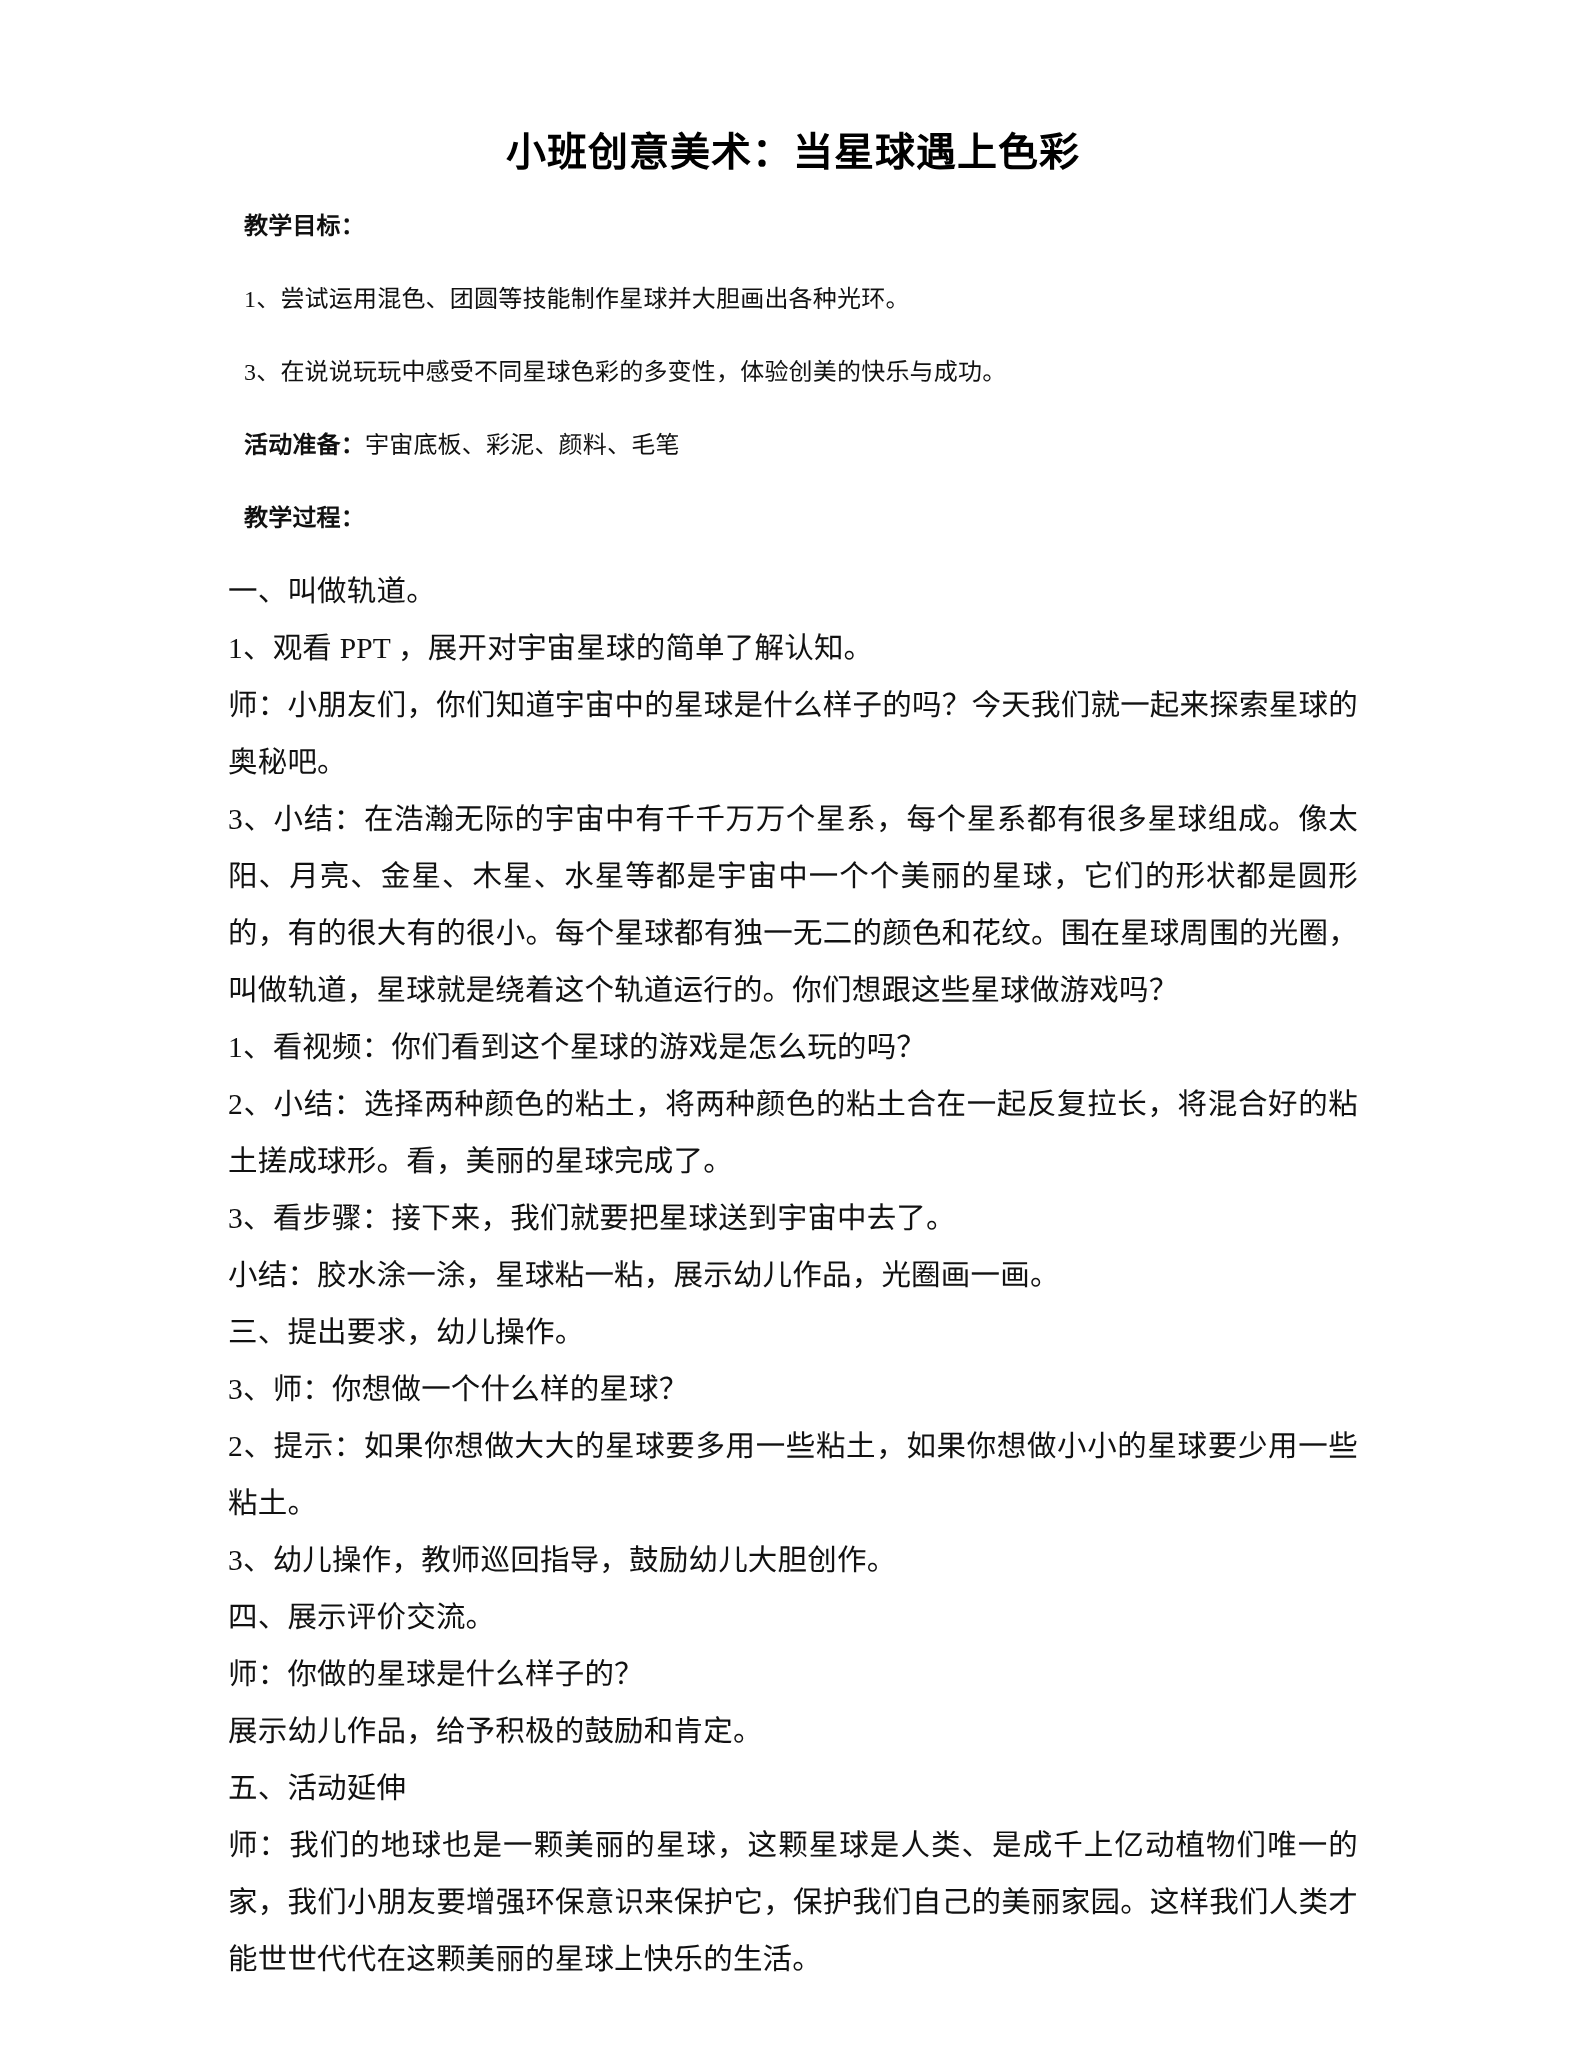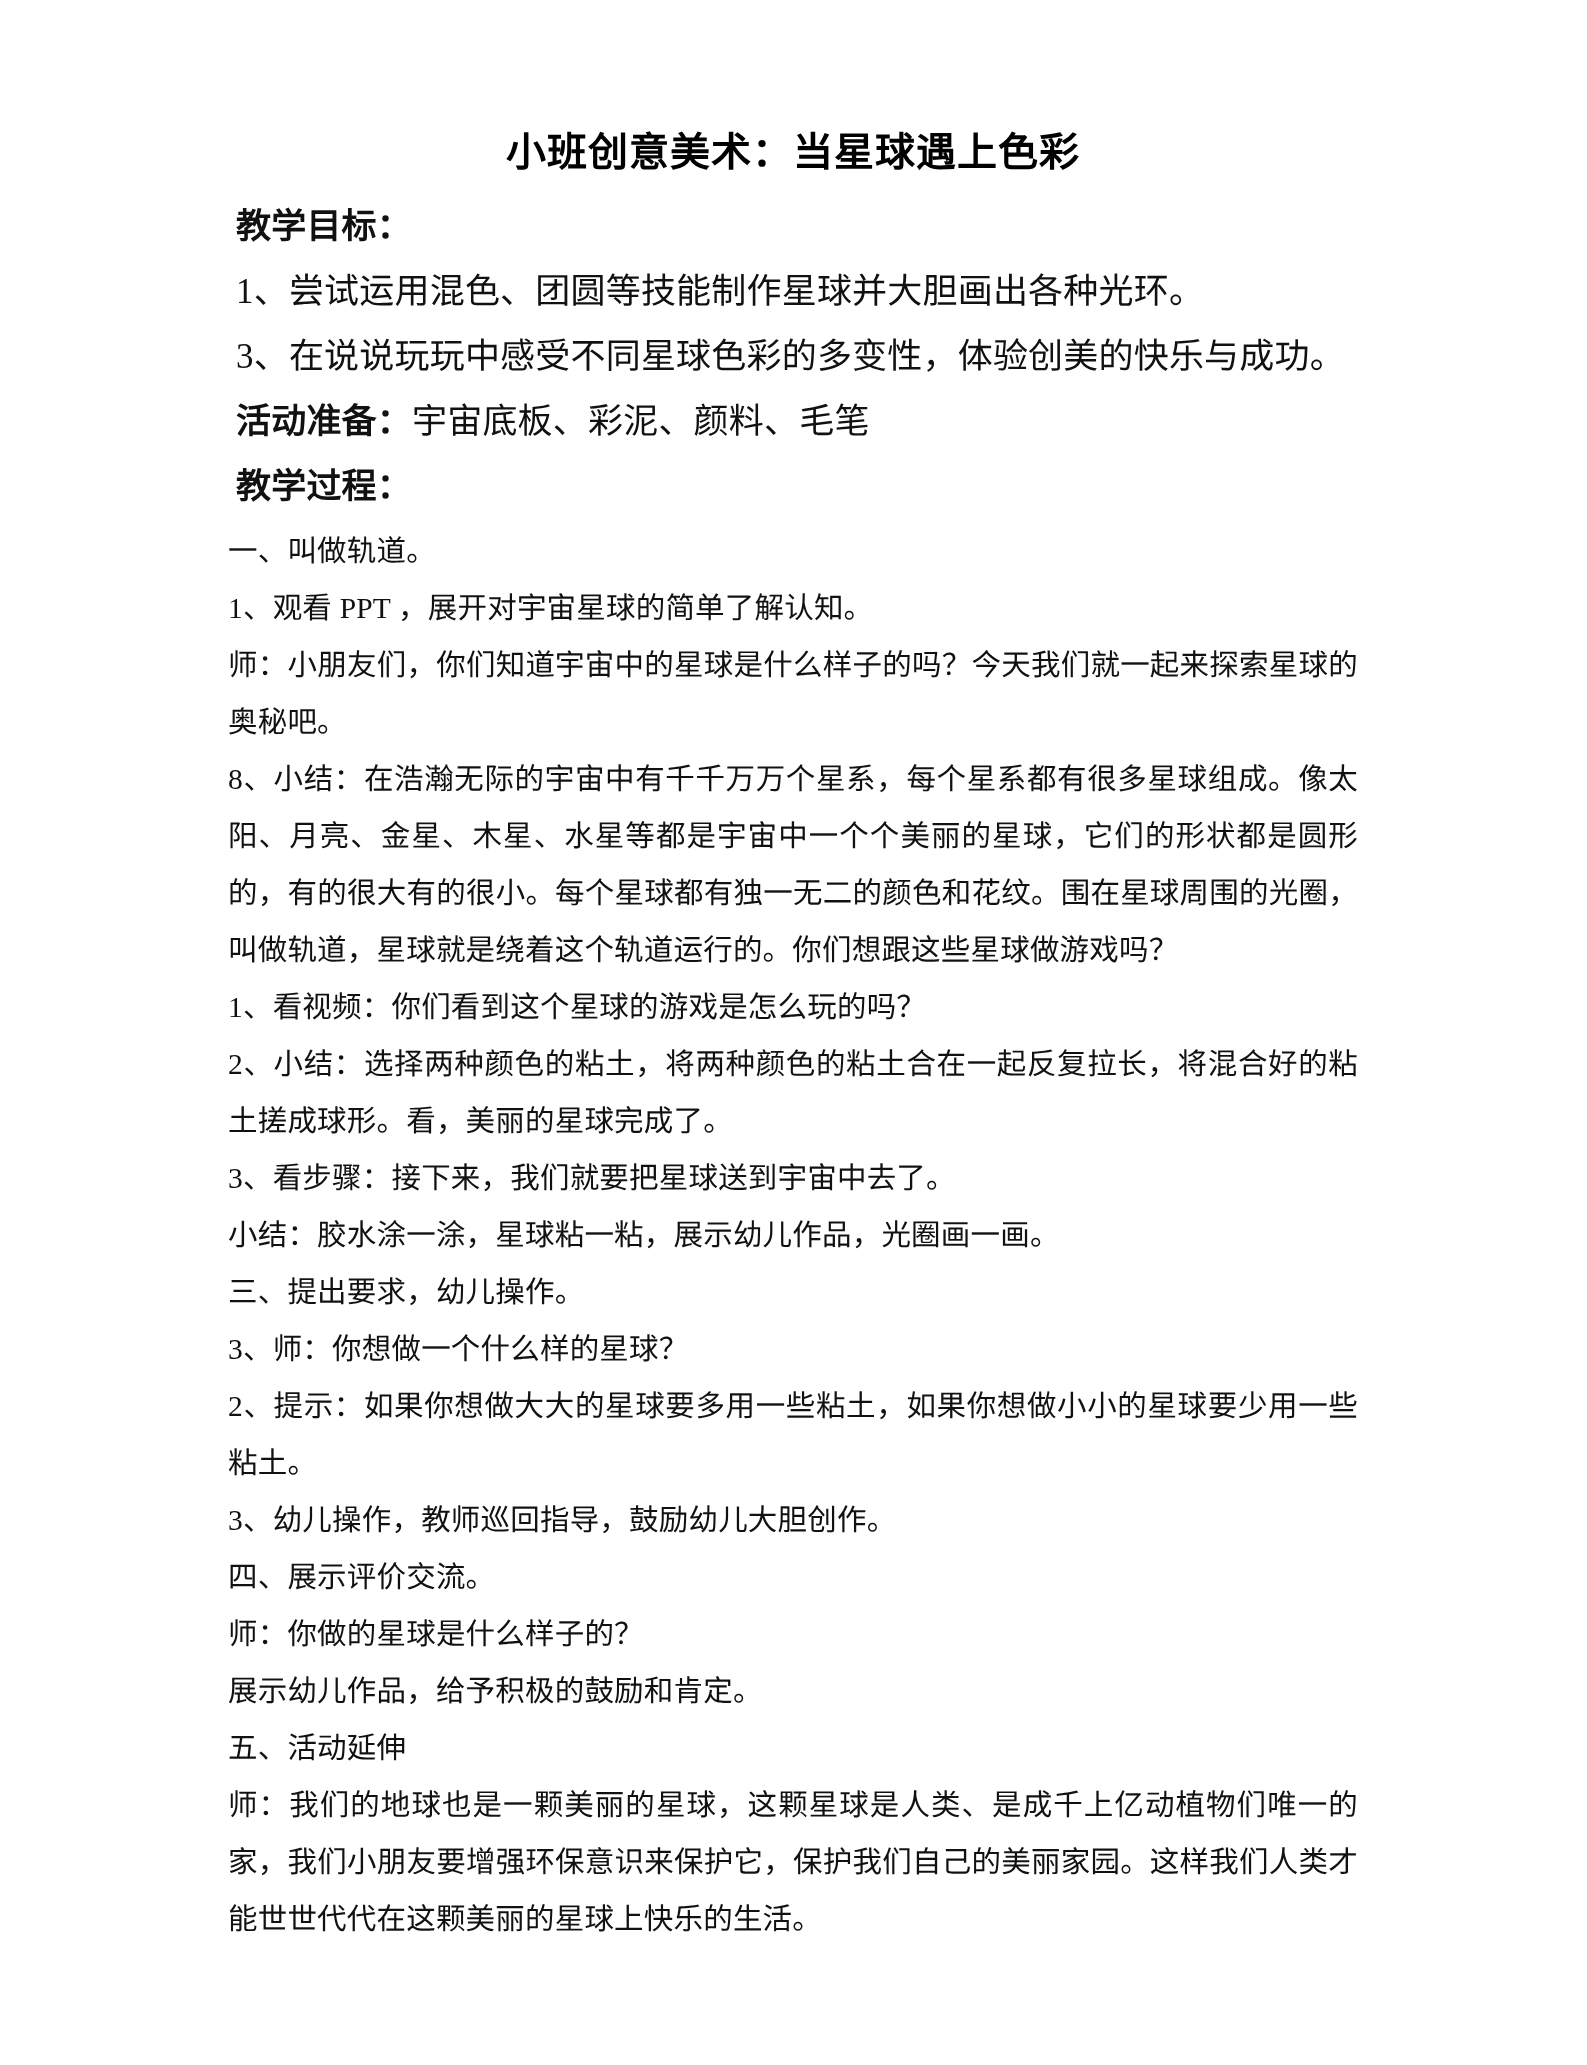--- a/index.html
+++ b/index.html
@@ -32,23 +32,23 @@
     font-family: "Liberation Sans", "DejaVu Sans", sans-serif;
     font-weight: bold;
     font-size: 40px;
     line-height: 1.2;
     text-align: center;
     letter-spacing: 1px;
     margin: 0 0 22px 0;
     color: #000;
   }
   .line {
-    font-size: 35px;
+    font-size: 24px;
     line-height: 57px;
-    margin: 8px;
+    margin: 16px;
     text-align: justify;
     text-justify: inter-ideograph;
     word-break: break-all;
     color: #111;
     letter-spacing: 0.2px;
   }
   .line.bold-head {
     font-weight: bold;
   }
   .line .lead {
@@ -77,21 +77,21 @@
     <p class="line">1、尝试运用混色、团圆等技能制作星球并大胆画出各种光环。</p>
     <p class="line">3、在说说玩玩中感受不同星球色彩的多变性，体验创美的快乐与成功。</p>
 
     <p class="line"><span class="lead">活动准备：</span><span>宇宙底板、彩泥、颜料、毛笔</span></p>
 
     <p class="line bold-head">教学过程：</p>
 
     <p class="para">一、叫做轨道。</p>
     <p class="para">1、观看 PPT ，展开对宇宙星球的简单了解认知。</p>
     <p class="para">师：小朋友们，你们知道宇宙中的星球是什么样子的吗？今天我们就一起来探索星球的奥秘吧。</p>
-    <p class="para">8、小结：在浩瀚无际的宇宙中有千千万万个星系，每个星系都有很多星球组成。像太阳、月亮、金星、木星、水星等都是宇宙中一个个美丽的星球，它们的形状都是圆形的，有的很大有的很小。每个星球都有独一无二的颜色和花纹。围在星球周围的光圈，叫做轨道，星球就是绕着这个轨道运行的。你们想跟这些星球做游戏吗？</p>
+    <p class="para">3、小结：在浩瀚无际的宇宙中有千千万万个星系，每个星系都有很多星球组成。像太阳、月亮、金星、木星、水星等都是宇宙中一个个美丽的星球，它们的形状都是圆形的，有的很大有的很小。每个星球都有独一无二的颜色和花纹。围在星球周围的光圈，叫做轨道，星球就是绕着这个轨道运行的。你们想跟这些星球做游戏吗？</p>
     <p class="para">1、看视频：你们看到这个星球的游戏是怎么玩的吗？</p>
     <p class="para">2、小结：选择两种颜色的粘土，将两种颜色的粘土合在一起反复拉长，将混合好的粘土搓成球形。看，美丽的星球完成了。</p>
     <p class="para">3、看步骤：接下来，我们就要把星球送到宇宙中去了。</p>
     <p class="para">小结：胶水涂一涂，星球粘一粘，展示幼儿作品，光圈画一画。</p>
     <p class="para">三、提出要求，幼儿操作。</p>
     <p class="para">3、师：你想做一个什么样的星球？</p>
     <p class="para">2、提示：如果你想做大大的星球要多用一些粘土，如果你想做小小的星球要少用一些粘土。</p>
     <p class="para">3、幼儿操作，教师巡回指导，鼓励幼儿大胆创作。</p>
     <p class="para">四、展示评价交流。</p>
     <p class="para">师：你做的星球是什么样子的？</p>

